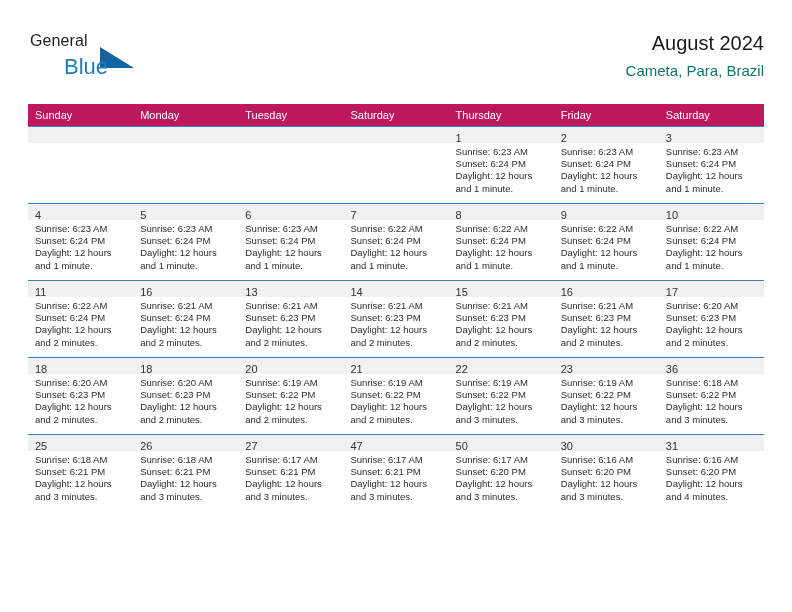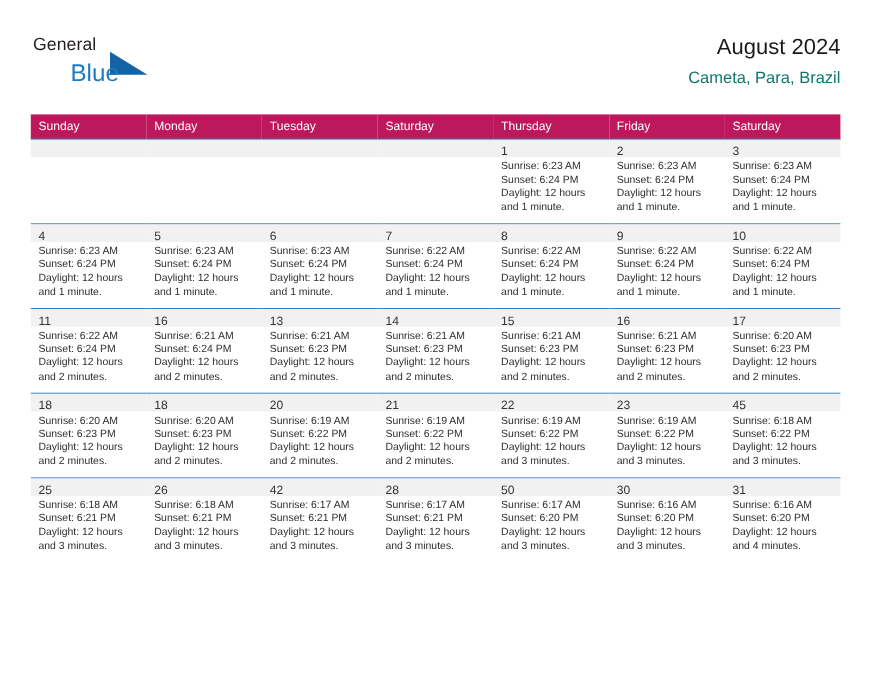--- a/index.html
+++ b/index.html
@@ -452,21 +452,21 @@
               <div class="info">
                 <div>Sunrise: 6:19 AM</div>
                 <div>Sunset: 6:22 PM</div>
                 <div>Daylight: 12 hours</div>
                 <div>and 3 minutes.</div>
               </div>
             </div>
           </td>
           <td>
             <div class="daybox">
-              <div class="daynum-band"><span class="daynum">45</span></div>
+              <div class="daynum-band"><span class="daynum">36</span></div>
               <div class="info">
                 <div>Sunrise: 6:18 AM</div>
                 <div>Sunset: 6:22 PM</div>
                 <div>Daylight: 12 hours</div>
                 <div>and 3 minutes.</div>
               </div>
             </div>
           </td>
         </tr>
         <tr class="week-row">
@@ -487,32 +487,32 @@
               <div class="info">
                 <div>Sunrise: 6:18 AM</div>
                 <div>Sunset: 6:21 PM</div>
                 <div>Daylight: 12 hours</div>
                 <div>and 3 minutes.</div>
               </div>
             </div>
           </td>
           <td>
             <div class="daybox">
-              <div class="daynum-band"><span class="daynum">42</span></div>
+              <div class="daynum-band"><span class="daynum">27</span></div>
               <div class="info">
                 <div>Sunrise: 6:17 AM</div>
                 <div>Sunset: 6:21 PM</div>
                 <div>Daylight: 12 hours</div>
                 <div>and 3 minutes.</div>
               </div>
             </div>
           </td>
           <td>
             <div class="daybox">
-              <div class="daynum-band"><span class="daynum">28</span></div>
+              <div class="daynum-band"><span class="daynum">47</span></div>
               <div class="info">
                 <div>Sunrise: 6:17 AM</div>
                 <div>Sunset: 6:21 PM</div>
                 <div>Daylight: 12 hours</div>
                 <div>and 3 minutes.</div>
               </div>
             </div>
           </td>
           <td>
             <div class="daybox">

